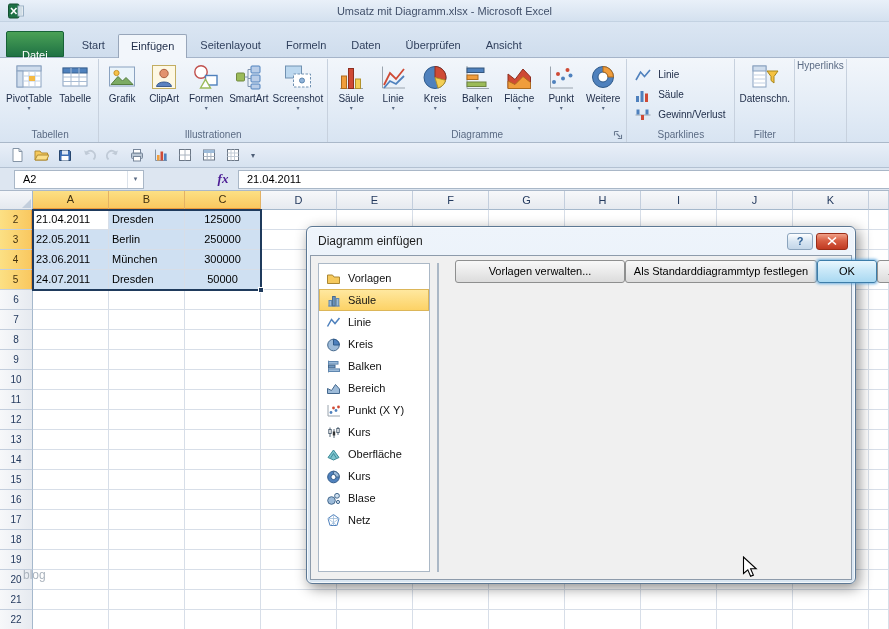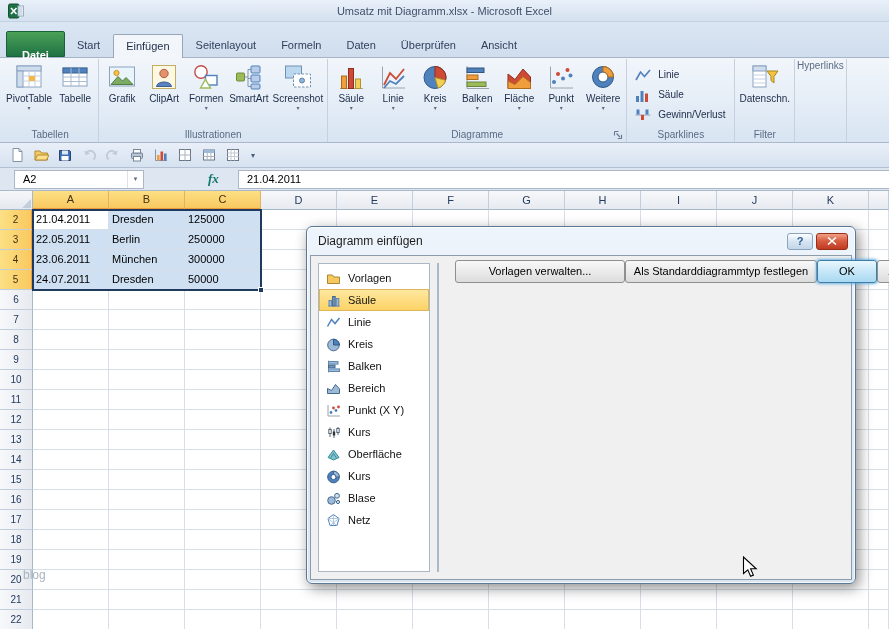--- a/index.html
+++ b/index.html
@@ -7,21 +7,21 @@
   .app{position:relative;width:889px;height:629px;background:#dfe9f3;overflow:hidden}
 
   
   .titlebar{height:22px;display:flex;align-items:center;background:linear-gradient(#e9f0f9,#d4e1ef);border-bottom:1px solid #c3d2e2}
   .app-icon{width:16px;height:16px;margin:0 4px 0 8px;display:flex}
   .title{flex:1;text-align:center;font-size:11px;color:#41506a;padding-right:28px;white-space:nowrap}
 
   
   .tabrow{height:36px;background:linear-gradient(#dbe6f3,#cfdded);display:flex;align-items:flex-end;border-bottom:1px solid #a5b4c9;padding-left:6px}
   .tab{height:23px;line-height:23px;padding:0 12px;font-size:11px;color:#2f3f5c;border-radius:2px 2px 0 0;margin-right:1px;cursor:default}
-  .tab.file{background:linear-gradient(#4aa156,#1f7244);border:1px solid #176237;color:#fff;font-weight:bold;padding:12px 15px;margin-right:0}
+  .tab.file{background:linear-gradient(#4aa156,#1f7244);border:1px solid #176237;color:#fff;font-weight:normal;padding:12px 15px;margin-right:6px}
   .tab.active{background:#f2f6fb;border:1px solid #98a6ba;border-bottom:none;color:#1d2b47;margin-bottom:-1px;height:24px;position:relative;z-index:2}
 
   
   .ribbon{height:85px;background:linear-gradient(#f2f6fb,#e3ecf6 60%,#d8e4f2);border-bottom:1px solid #aab8c9;display:flex;padding:1px 2px 0}
   .rgroup{display:flex;flex-direction:column;position:relative;border-right:1px solid #c7d1de;padding:0 2px}
   .rbtns{flex:1;display:flex;align-items:stretch}
   .rbtn{min-width:42px;padding:2px 2px 0;display:flex;flex-direction:column;align-items:center;border-radius:3px}
   .ric{height:32px;display:flex;align-items:center;justify-content:center}
   .rlb{font-size:10px;color:#1d2b47;line-height:11px;text-align:center;white-space:nowrap}
   .car{font-size:6px;color:#5b6b84;line-height:8px}
@@ -34,38 +34,38 @@
   
   .qat{height:25px;background:linear-gradient(#e9eff8,#d6e2f0);border-bottom:1px solid #b3c1d2;display:flex;align-items:center;gap:2px;padding-left:6px}
   .qicon{width:22px;height:21px;display:flex;align-items:center;justify-content:center;border-radius:2px}
   .qicon.dis{opacity:.45}
   .qcaret{font-size:8px;color:#4d5e76;padding:0 5px}
 
   
   .fbar{height:23px;background:#dde6f1;border-bottom:1px solid #aab8c9;display:flex;align-items:center}
   .namebox{width:130px;height:19px;margin-left:14px;background:#fff;border:1px solid #a9b7c7;display:flex;align-items:center;padding-left:8px;font-size:11px;color:#000}
   .nbcaret{margin-left:auto;width:16px;height:100%;display:flex;align-items:center;justify-content:center;font-size:7px;color:#5b6b84;border-left:1px solid #dbe2ea}
-  .fxbtn{margin-left:64px;width:30px;text-align:left;font-family:"Liberation Serif",serif;font-style:italic;font-weight:bold;font-size:13px;color:#0f766e}
+  .fxbtn{margin-left:64px;width:30px;text-align:center;font-family:"Liberation Serif",serif;font-style:italic;font-weight:bold;font-size:13px;color:#4c1d95}
   .fval{flex:1;height:19px;background:#fff;border:1px solid #a9b7c7;border-right:none;display:flex;align-items:center;padding-left:8px;font-size:11px;color:#000}
 
   
   .sheet{position:relative;height:438px;background:#fff;overflow:hidden}
   .hrow{display:flex;height:19px}
   .corner{width:33px;min-width:33px;background:linear-gradient(#f5f7fa,#e4e9ef);border-right:1px solid #a5b8cc;border-bottom:1px solid #a5b8cc;position:relative}
   .corner:after{content:"";position:absolute;right:1px;bottom:1px;width:0;height:0;border-left:9px solid transparent;border-bottom:9px solid #c2cedc}
   .chead{width:76px;min-width:76px;text-align:center;font-size:11px;line-height:18px;color:#243a5e;background:linear-gradient(#f7f8fa,#e6eaf0);border-right:1px solid #c3cedd;border-bottom:1px solid #a5b8cc}
   .chead.sel{background:linear-gradient(#fce084,#f9c860);border-bottom:2px solid #ec9a3a;line-height:16px;border-right:1px solid #e3b264;color:#403010}
   .chead.sliver{width:20px;min-width:20px}
   .grow{display:flex;height:20px}
   .rhead{width:33px;min-width:33px;text-align:center;font-size:10px;line-height:19px;color:#243a5e;background:linear-gradient(to right,#f7f8fa,#e6eaf0);border-right:1px solid #a5b8cc;border-bottom:1px solid #c3cedd}
   .rhead.sel{background:linear-gradient(to right,#fce084,#f9c860);border-right:2px solid #ec9a3a;color:#403010}
   .cell{width:76px;min-width:76px;font-size:11px;line-height:19px;padding:0 3px;border-right:1px solid #d7dee8;border-bottom:1px solid #d7dee8;white-space:nowrap;overflow:hidden;color:#000;background:#fff}
   .cell.sliver{width:20px;min-width:20px}
   .cell.selc{background:#cfe0f2}
-  .cell.num{text-align:left}
+  .cell.num{text-align:center}
   .selbox{position:absolute;left:32px;top:18px;width:230px;height:82px;border:2px solid #1f3a5c;z-index:5;pointer-events:none}
   .fillhandle{position:absolute;right:-4px;bottom:-4px;width:6px;height:6px;background:#1f3a5c;border:1px solid #fff}
   .watermark{position:absolute;left:23px;top:568px;font-size:12px;color:#aab3bd;z-index:3}
 
   
   .dlg{position:absolute;left:306px;top:226px;width:550px;height:358px;background:linear-gradient(#eef4fb,#d9e6f2);border:1px solid #5c7894;border-radius:6px;box-shadow:3px 4px 14px rgba(0,0,0,.45),inset 0 0 0 1px rgba(255,255,255,.7);z-index:20}
   .dtitle{height:28px;display:flex;align-items:center;padding:0 7px 0 11px;font-size:12px;color:#1c1c1c}
   .dhelp{width:26px;height:17px;margin-left:auto;background:linear-gradient(#fdfeff,#d7e5f2 50%,#c3d6e8);border:1px solid #8ba4bd;border-radius:3px;color:#2d5f94;font-weight:bold;font-size:11px;text-align:center;line-height:15px}
   .dclose{width:32px;height:17px;margin-left:3px;background:linear-gradient(#f0a088,#d75e43 45%,#c03a22);border:1px solid #9a2d18;border-radius:3px;display:flex;align-items:center;justify-content:center}
   .dinner{position:absolute;left:3px;right:3px;top:28px;bottom:3px;background:#f0f0f0;border:1px solid #8d9bab;display:flex;flex-direction:row}

